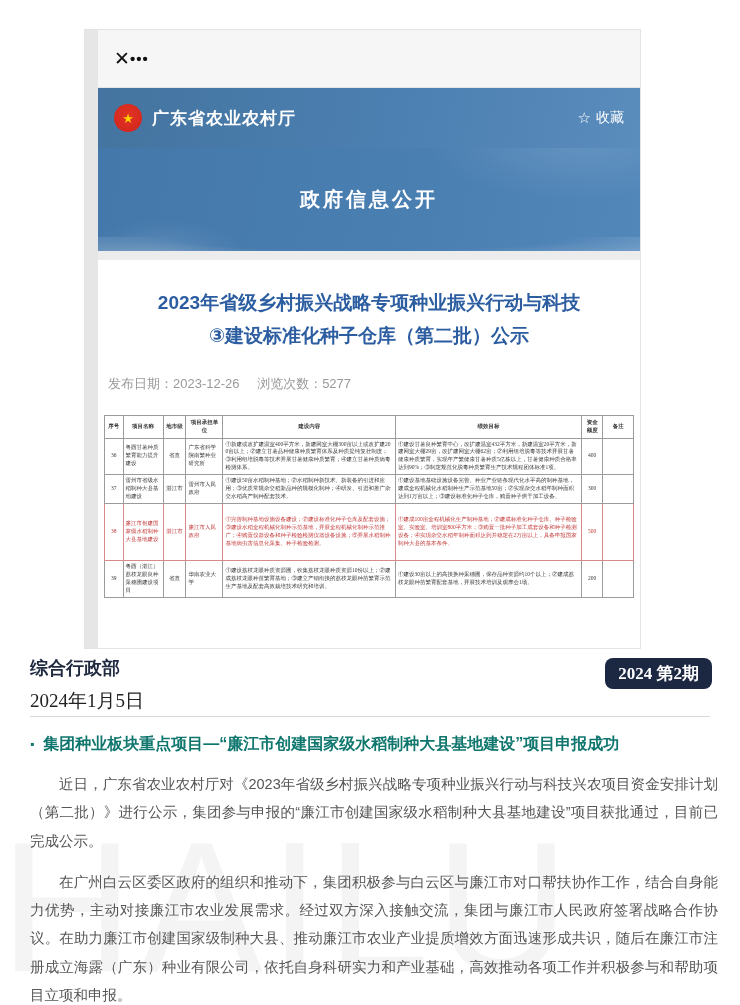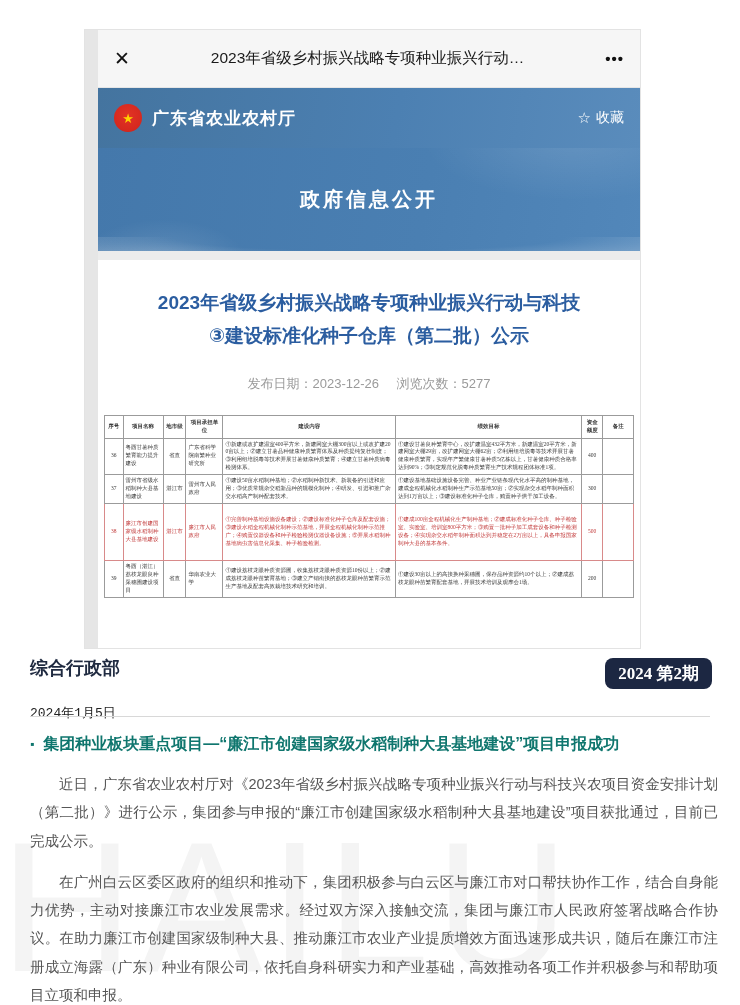--- a/index.html
+++ b/index.html
@@ -32,38 +32,38 @@
             radial-gradient(120px 60px at 12% 110%, rgba(255,255,255,0.14), rgba(255,255,255,0) 70%),
             radial-gradient(220px 90px at 88% -10%, rgba(255,255,255,0.12), rgba(255,255,255,0) 70%),
             linear-gradient(100deg,#4478ab 0%,#4a7fb2 60%,#5287ba 100%);}
   .banner:after{content:"";position:absolute;left:0;right:0;bottom:0;height:14px;
           background:radial-gradient(60% 160% at 50% 0%, rgba(255,255,255,0) 60%, rgba(255,255,255,0.18) 100%);}
   .banner-title{color:#fff;font-size:20px;font-weight:bold;letter-spacing:3px;}
   .shot-gap{height:9px;background:#ececec;}
   .content{flex:1;background:#fff;overflow:hidden;padding:0 3px;}
   .atitle{margin-top:26px;text-align:center;color:#2b5da0;font-size:19px;font-weight:bold;
           line-height:1.75;}
-  .ameta{margin-top:22px;text-align:center;color:#9a9a9a;font-size:13px;}
+  .ameta{margin-top:22px;color:#9a9a9a;font-size:13px;}
   .ameta span{margin:0 7px;}
   
   .ptable{width:calc(100% - 6px);margin:22px 3px 0 3px;border-collapse:collapse;table-layout:fixed;
           font-family:"Liberation Serif","DejaVu Serif",serif;}
   .ptable th,.ptable td{border:1px solid #9b9b9b;font-size:5.5px;line-height:1.45;
           color:#3c3c3c;padding:2px 2px;vertical-align:middle;word-break:break-all;}
   .ptable th{font-weight:bold;text-align:center;height:18px;}
   .ptable td{text-align:left;}
   .ptable td.cc{text-align:center;}
   .ptable tr.hl td{color:#c23b3b;border-color:#d88a8a;height:52px;}
   
   .foot{position:absolute;left:30px;right:28px;top:656px;display:flex;
         justify-content:space-between;align-items:flex-start;z-index:1;}
   .dept{font-family:"Liberation Serif","DejaVu Serif",serif;font-weight:bold;font-size:18px;
         color:#1f2a40;}
-  .fdate{font-family:Liberation Mono, monospace;font-size:13px;color:#222;
-         margin-top:24px;}
+  .fdate{font-family:Liberation Serif, serif;font-size:19px;color:#222;
+         margin-top:8px;}
   .badge{background:#1c2742;color:#fff;font-family:"Liberation Serif","DejaVu Serif",serif;
          font-weight:bold;font-size:17px;padding:4px 13px;border-radius:8px;margin-top:2px;}
   .divider{position:absolute;left:30px;right:30px;top:716px;border:none;
            border-top:1px solid #d8d8d8;margin:0;z-index:1;}
   .heading{position:absolute;left:30px;right:24px;top:732px;font-size:16px;font-weight:bold;
            color:#0f766e;z-index:1;line-height:1.5;}
   .heading .bullet{font-size:12px;margin-right:9px;position:relative;top:-1px;}
   .paras{position:absolute;left:30px;right:22px;top:770px;z-index:1;}
   .paras p{margin:0 0 13px 0;font-size:14.5px;line-height:1.95;color:#565656;
            text-align:justify;text-indent:2em;}
@@ -73,21 +73,20 @@
 
 <div class="page">
 
   <div class="wm">HAILU</div>
 
   <div class="shot">
     <div class="shot-strip"></div>
     <div class="shot-main">
       <div class="chrome">
         <span class="x-ic">✕</span>
-        <span class="ctitle">2023年省级乡村振兴战略专项种业振兴行动…</span>
         <span class="more-ic">•••</span>
       </div>
       <div class="siteheader">
         <span class="emblem">
             <span>★</span>
           </span>
         <span class="sitename">广东省农业农村厅</span>
         <span class="fav">
           <span class="star">☆</span>
           <span>收藏</span>

